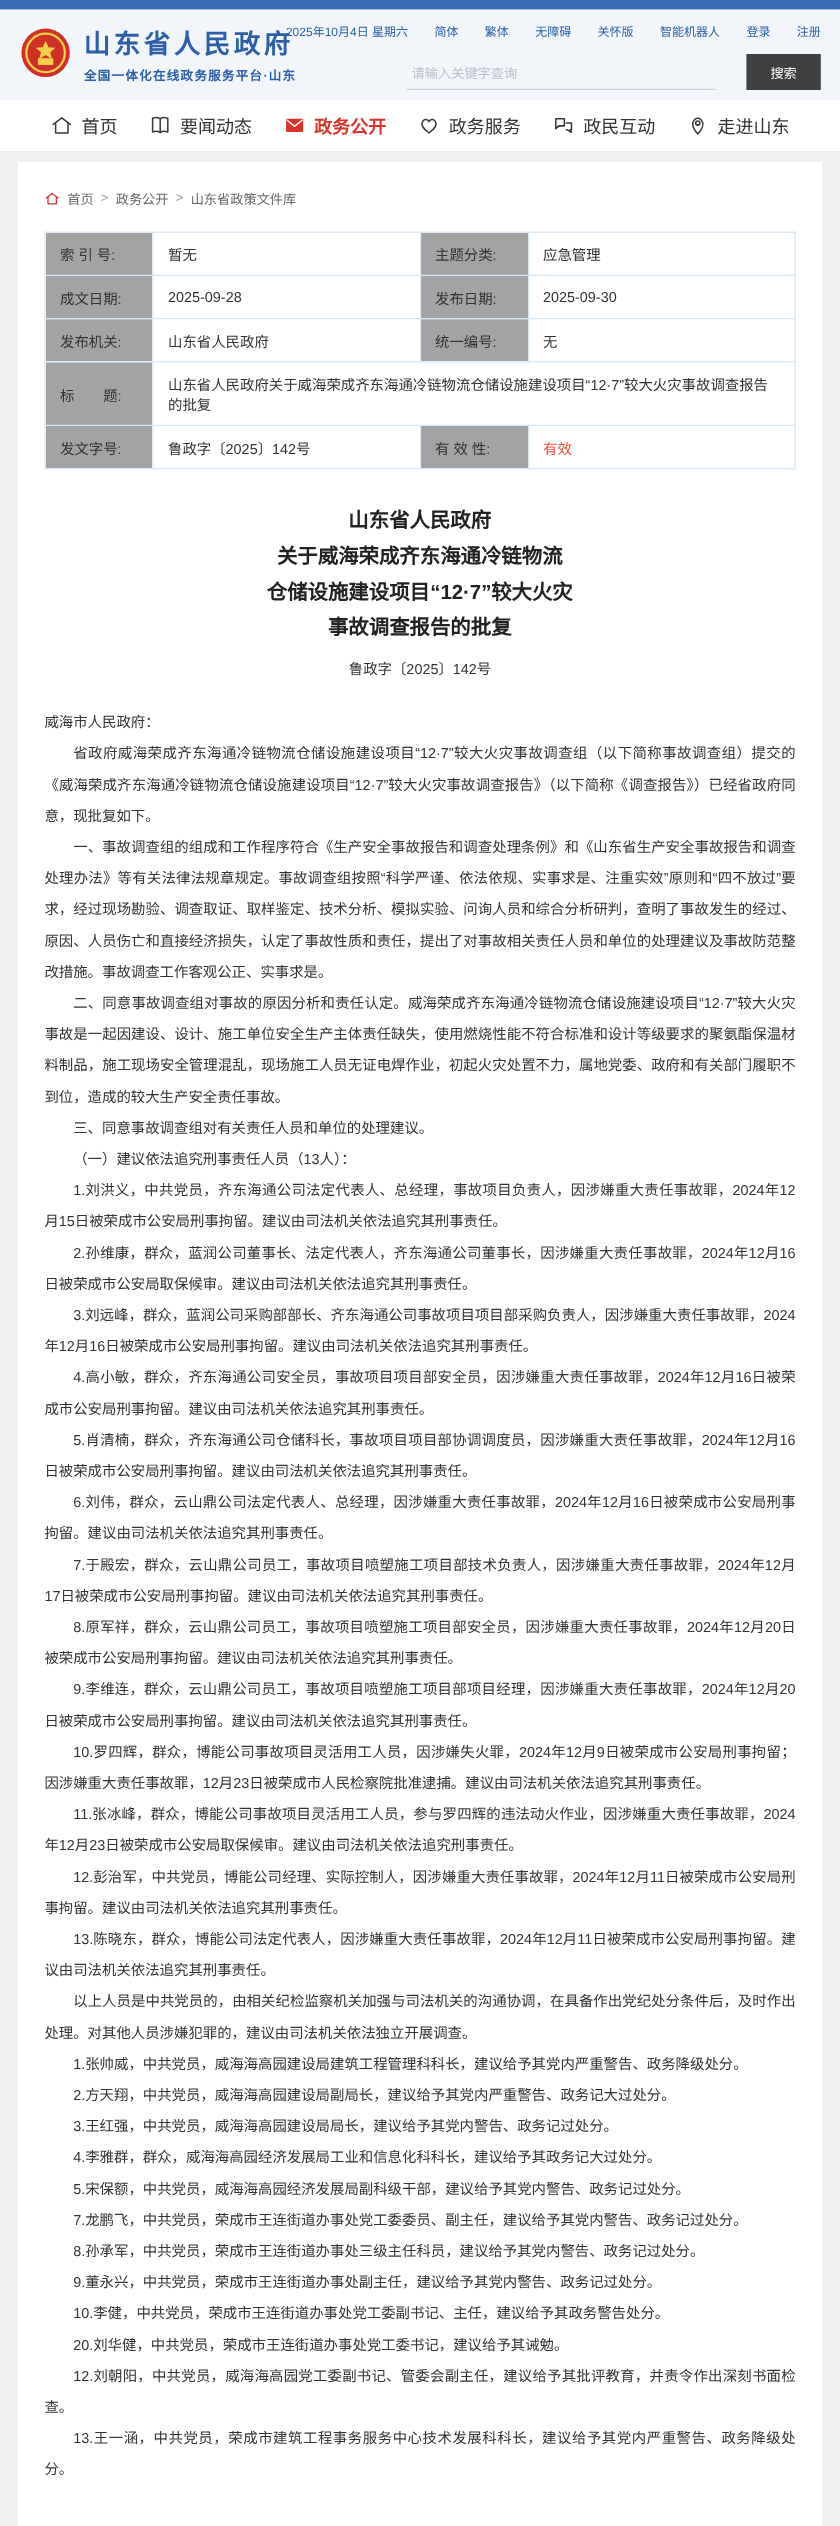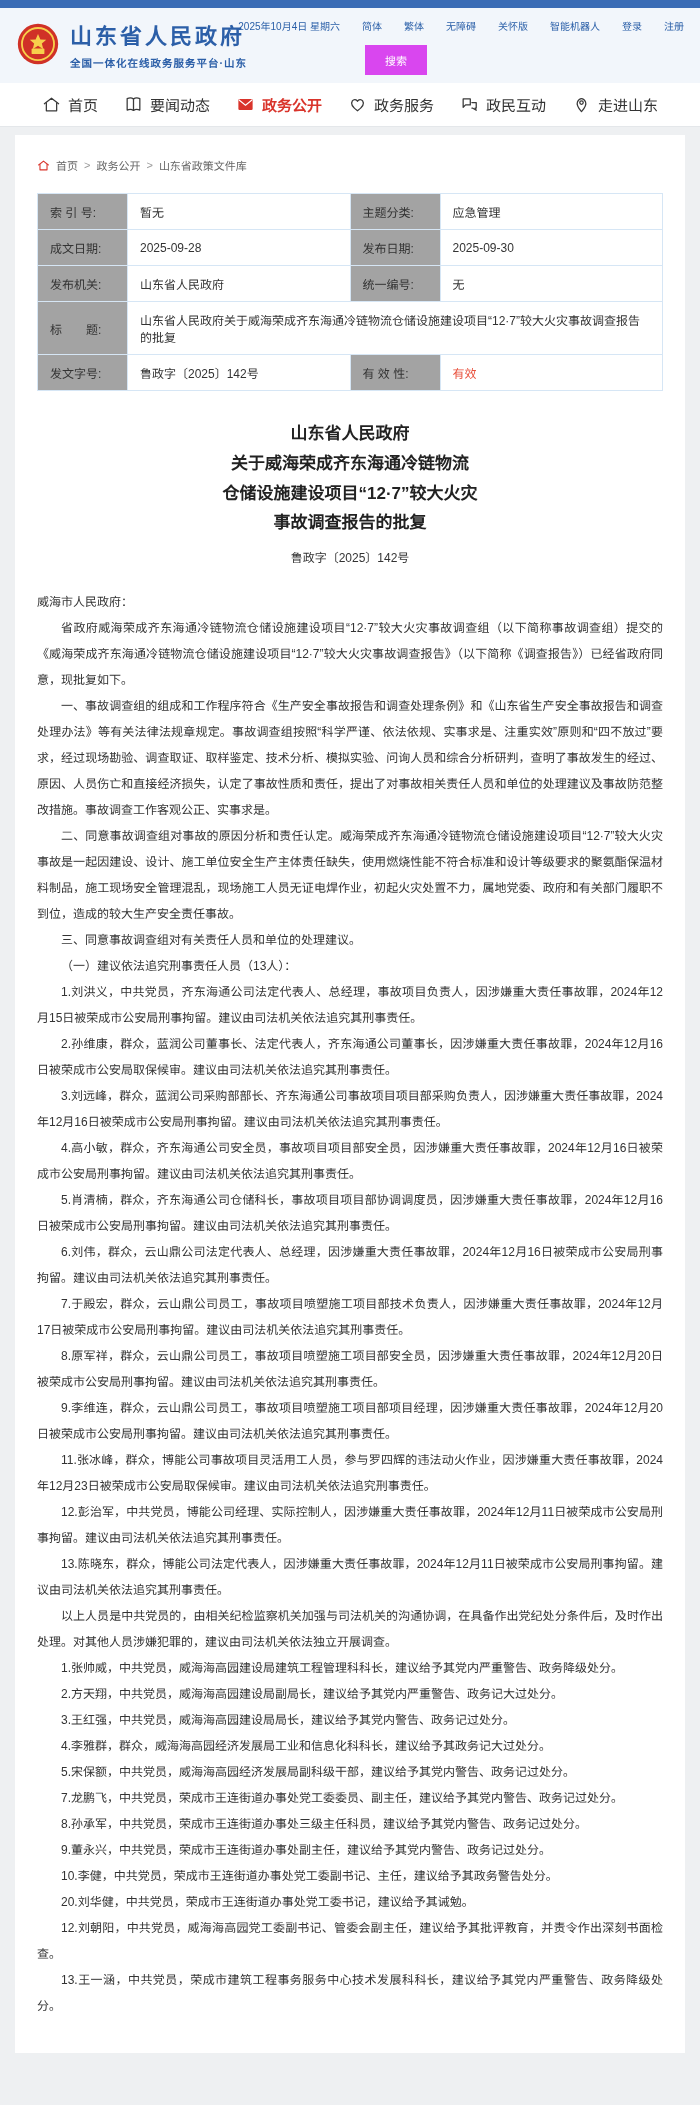--- a/index.html
+++ b/index.html
@@ -25,21 +25,21 @@
   .top-links a { color:#2a5fa8; text-decoration:none; cursor:pointer; }
   .top-links .date { color:#2a5fa8; }
   .search-row { display:flex; margin-top:12px; align-items:flex-end; }
   .search-input {
     flex:1; border:none; border-bottom:1px solid #c9d4e2; background:transparent;
     font-size:11px; padding:6px 4px; color:#333; outline:none;
     font-family:"Liberation Sans","DejaVu Sans",sans-serif;
   }
   .search-input::placeholder { color:#b9c2cd; }
   .search-btn {
-    background:#d946ef; color:#fff; border:none; font-size:11px;
+    background:#404040; color:#fff; border:none; font-size:11px;
     padding:7px 20px; cursor:pointer; margin-left:26px;
     font-family:"Liberation Sans","DejaVu Sans",sans-serif;
   }
 
   
   .main-nav {
     background:#fff; display:flex; justify-content:space-between; align-items:center;
     padding:0 42px; height:44px; border-bottom:1px solid #e4e7ea;
   }
   .nav-item { display:flex; align-items:center; gap:7px; font-size:15px; color:#333; text-decoration:none; cursor:pointer; }
@@ -96,20 +96,21 @@
         <span class="date">2025年10月4日 星期六</span>
         <a>简体</a>
         <a>繁体</a>
         <a>无障碍</a>
         <a>关怀版</a>
         <a>智能机器人</a>
         <a>登录</a>
         <a>注册</a>
       </div>
       <div class="search-row">
+        <input class="search-input" type="text" placeholder="请输入关键字查询" style="">
         <button class="search-btn">搜索</button>
       </div>
     </div>
   </div>
 </header>
 
 <nav class="main-nav">
   <a class="nav-item">
     <span class="nav-icon">
       <svg viewBox="0 0 24 24" fill="none" stroke="currentColor" stroke-width="1.6" stroke-linecap="round" stroke-linejoin="round">
@@ -255,20 +256,21 @@
           <p class="para">5.肖清楠，群众，齐东海通公司仓储科长，事故项目项目部协调调度员，因涉嫌重大责任事故罪，2024年12月16日被荣成市公安局刑事拘留。建议由司法机关依法追究其刑事责任。</p>
 
           <p class="para">6.刘伟，群众，云山鼎公司法定代表人、总经理，因涉嫌重大责任事故罪，2024年12月16日被荣成市公安局刑事拘留。建议由司法机关依法追究其刑事责任。</p>
 
           <p class="para">7.于殿宏，群众，云山鼎公司员工，事故项目喷塑施工项目部技术负责人，因涉嫌重大责任事故罪，2024年12月17日被荣成市公安局刑事拘留。建议由司法机关依法追究其刑事责任。</p>
 
           <p class="para">8.原军祥，群众，云山鼎公司员工，事故项目喷塑施工项目部安全员，因涉嫌重大责任事故罪，2024年12月20日被荣成市公安局刑事拘留。建议由司法机关依法追究其刑事责任。</p>
 
           <p class="para">9.李维连，群众，云山鼎公司员工，事故项目喷塑施工项目部项目经理，因涉嫌重大责任事故罪，2024年12月20日被荣成市公安局刑事拘留。建议由司法机关依法追究其刑事责任。</p>
 
+          <p class="para">10.罗四辉，群众，博能公司事故项目灵活用工人员，因涉嫌失火罪，2024年12月9日被荣成市公安局刑事拘留；因涉嫌重大责任事故罪，12月23日被荣成市人民检察院批准逮捕。建议由司法机关依法追究其刑事责任。</p>
 
           <p class="para">11.张冰峰，群众，博能公司事故项目灵活用工人员，参与罗四辉的违法动火作业，因涉嫌重大责任事故罪，2024年12月23日被荣成市公安局取保候审。建议由司法机关依法追究刑事责任。</p>
 
           <p class="para">12.彭治军，中共党员，博能公司经理、实际控制人，因涉嫌重大责任事故罪，2024年12月11日被荣成市公安局刑事拘留。建议由司法机关依法追究其刑事责任。</p>
 
           <p class="para">13.陈晓东，群众，博能公司法定代表人，因涉嫌重大责任事故罪，2024年12月11日被荣成市公安局刑事拘留。建议由司法机关依法追究其刑事责任。</p>
 
           <p class="para">以上人员是中共党员的，由相关纪检监察机关加强与司法机关的沟通协调，在具备作出党纪处分条件后，及时作出处理。对其他人员涉嫌犯罪的，建议由司法机关依法独立开展调查。</p>
 
 

